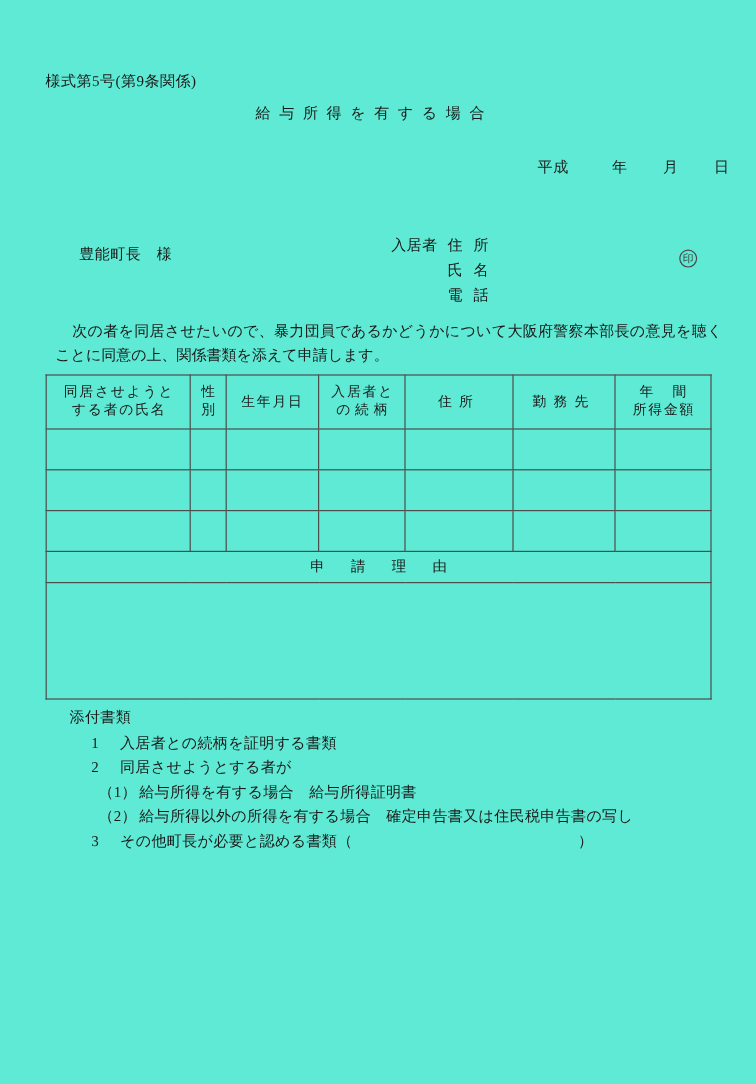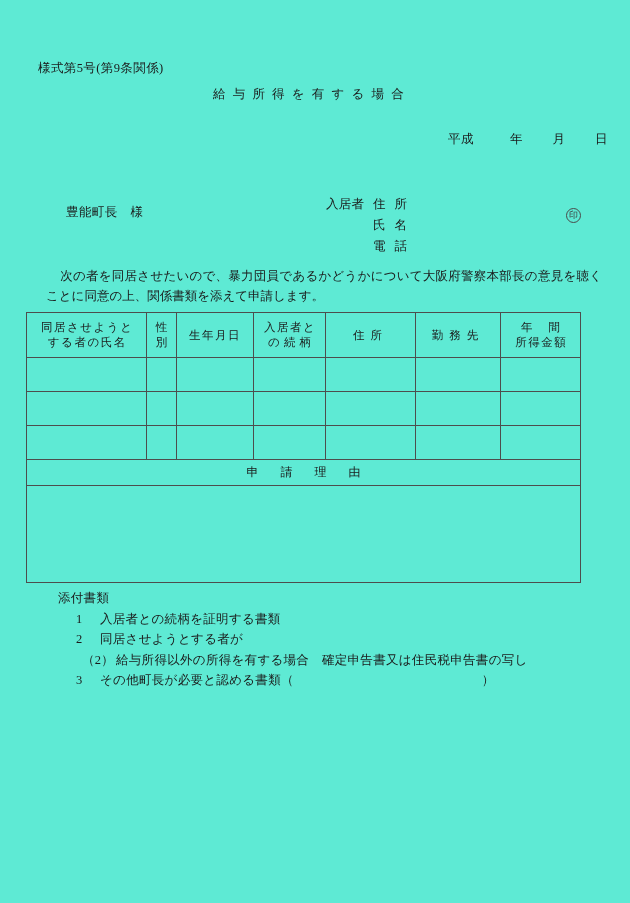--- a/index.html
+++ b/index.html
@@ -121,21 +121,21 @@
     font-size: 12.5px;
     line-height: 20px;
     text-align: justify;
     text-justify: inter-character;
   }
   .body-text .indent { display: inline-block; width: 14px; }
 
   
   .form-table {
     position: absolute;
-    left: 26px;
+    left: 38px;
     top: 312px;
     width: 554px;
     border-collapse: collapse;
     table-layout: fixed;
     font-size: 11.5px;
     padding-left: 16px;
   }
   .form-table td, .form-table th {
     border: 1px solid #4d4d4d;
     padding: 0;
@@ -319,20 +319,23 @@
 
   <div class="attachments">
     <div class="att-title">添付書類</div>
     <div class="att-item">
       <span class="att-num">1</span><span>入居者との続柄を証明する書類</span>
     </div>
     <div class="att-item">
       <span class="att-num">2</span><span>同居させようとする者が</span>
     </div>
     <div class="att-sub">
+      <span class="att-subnum">（1）</span><span>給与所得を有する場合　給与所得証明書</span>
+    </div>
+    <div class="att-sub">
       <span class="att-subnum">（2）</span><span>給与所得以外の所得を有する場合　確定申告書又は住民税申告書の写し</span>
     </div>
     <div class="att-item">
       <span class="att-num">3</span><span>その他町長が必要と認める書類（</span><span class="blank-paren"></span><span>）</span>
     </div>
   </div>
 
 </div>
 
 </body></html>

